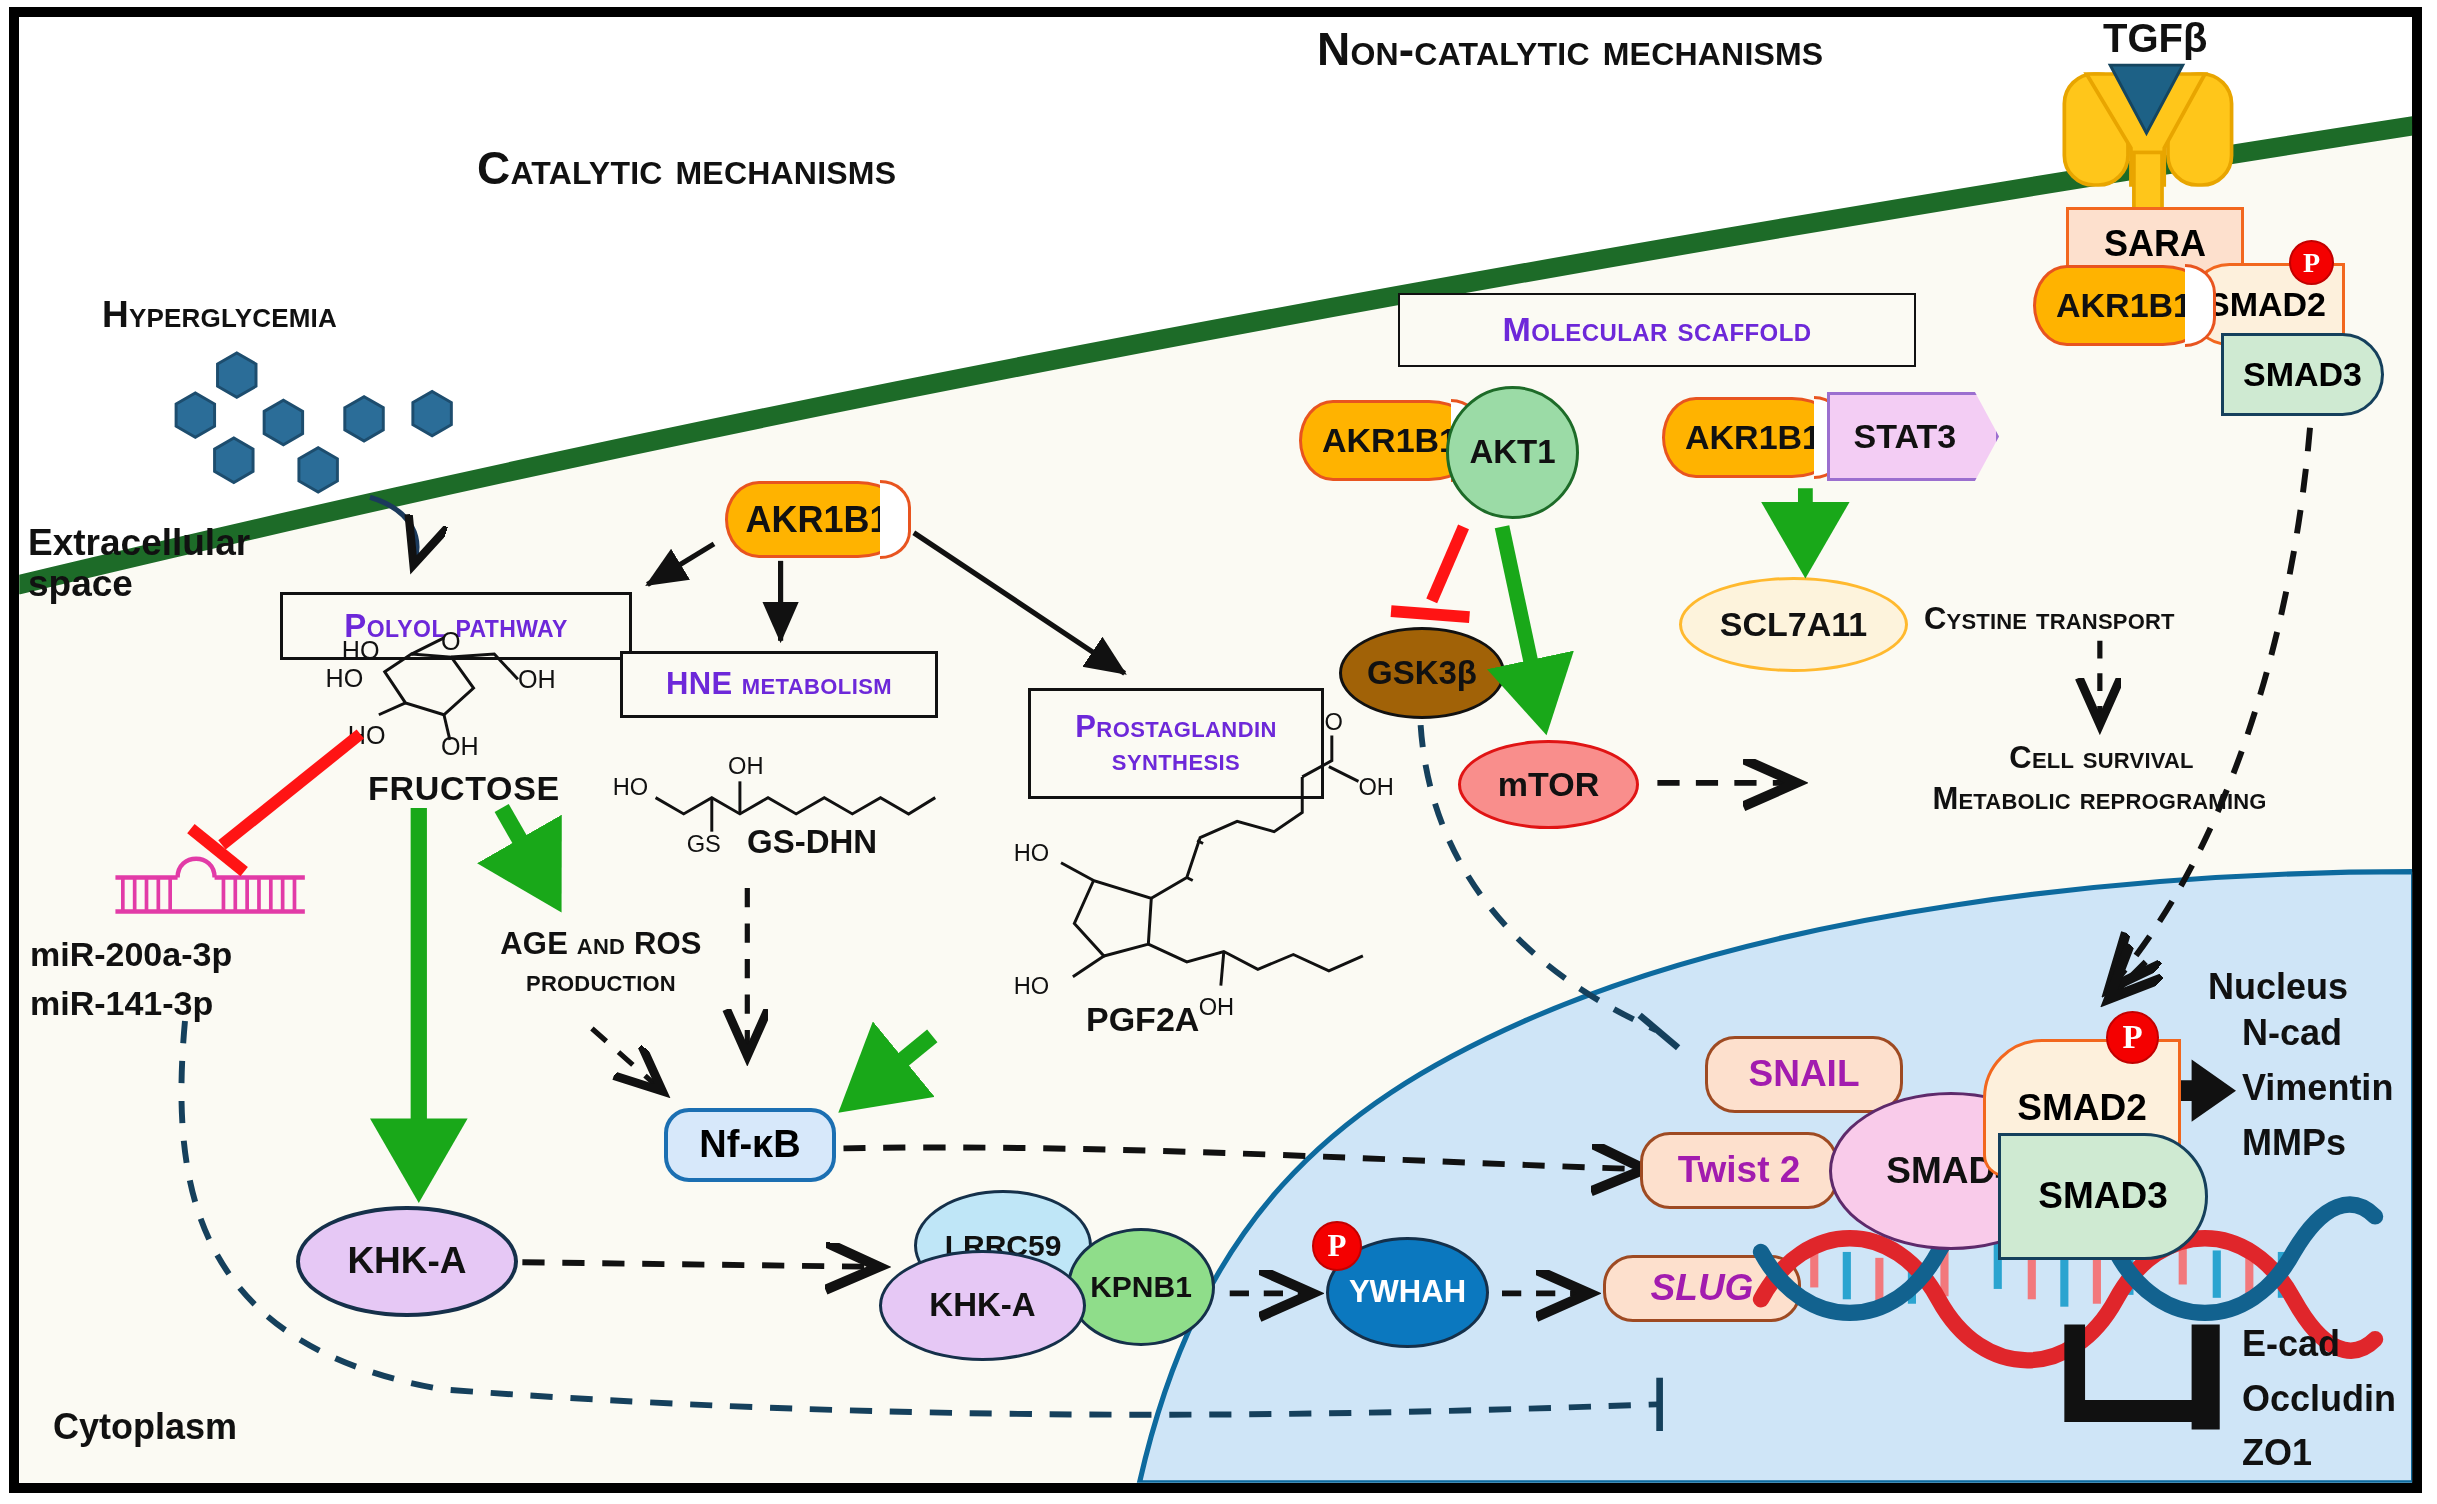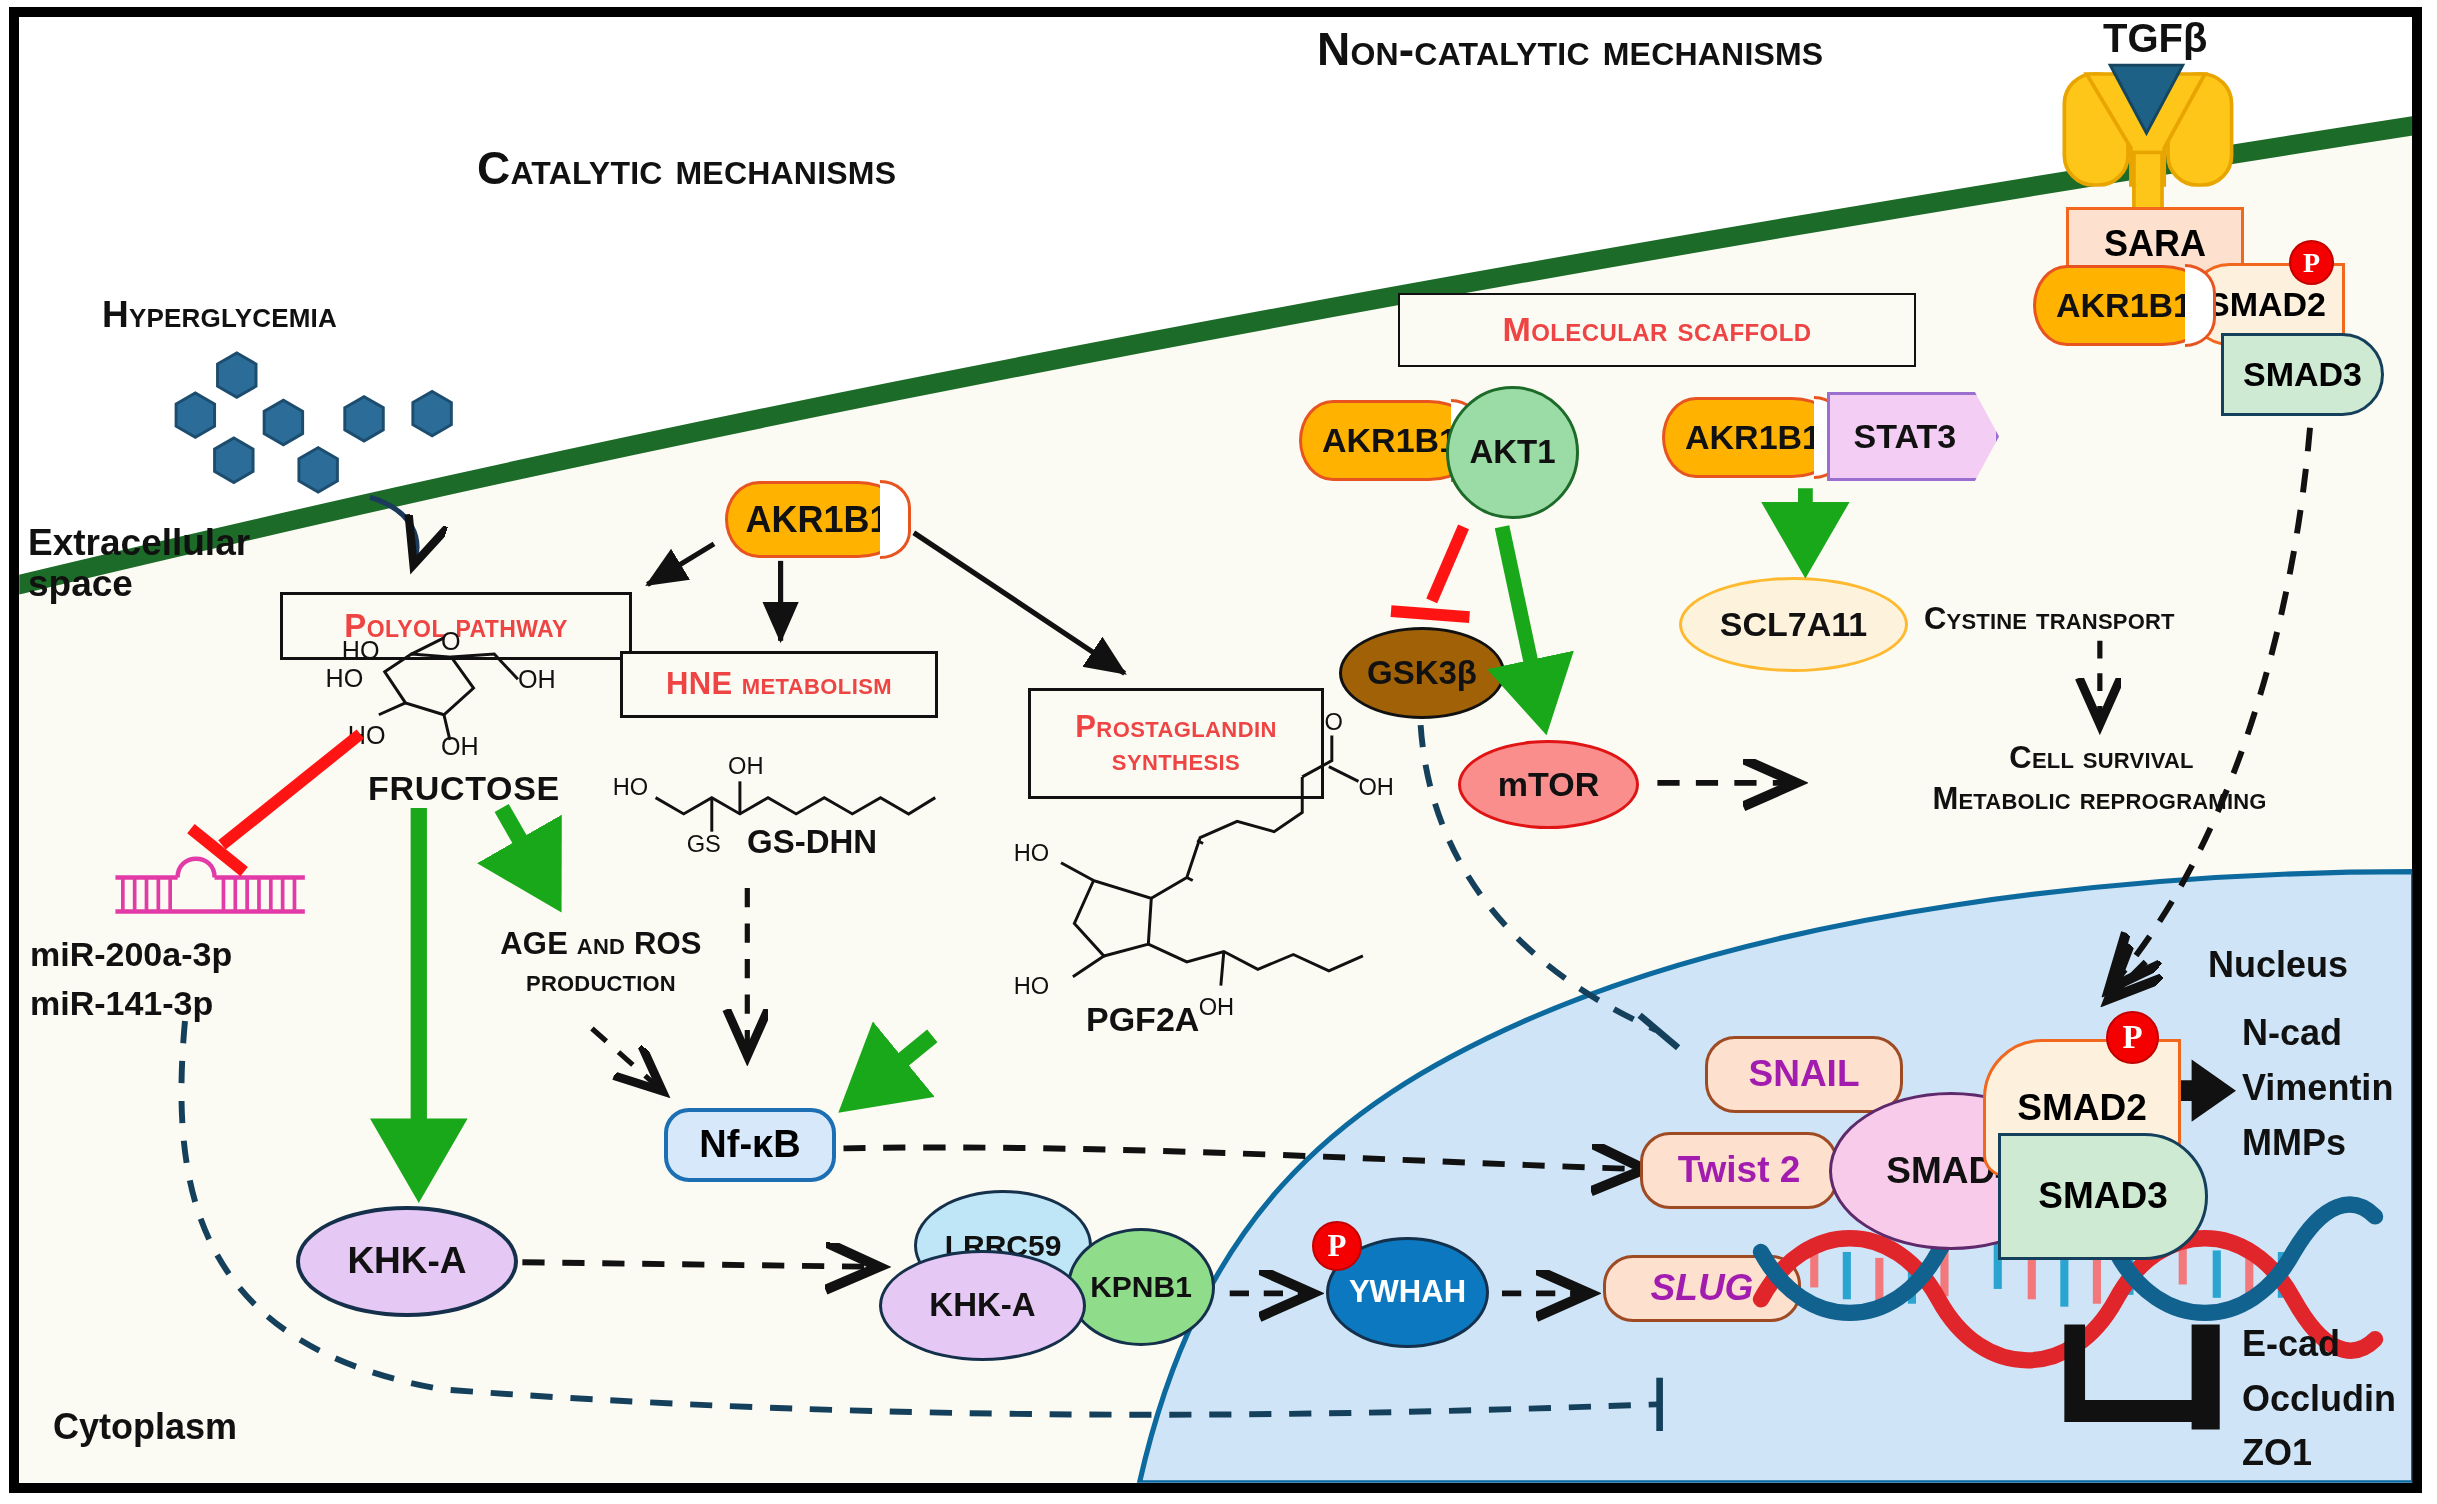--- a/index.html
+++ b/index.html
@@ -18,21 +18,21 @@
   .node{position:absolute;display:flex;align-items:center;justify-content:center;
         text-align:center;line-height:1.05;box-sizing:border-box;}
 
   .title{
     position:absolute;color:#111;font-weight:400;letter-spacing:0.4px;
     white-space:nowrap;
   }
 
   
   .pbox{
-    background:#fbfaf3;border:3px solid #111;color:#ef4444;font-weight:700;
+    background:#fbfaf3;border:3px solid #111;color:#6d28d9;font-weight:700;
     font-variant:small-caps;letter-spacing:0.4px;
   }
   .pbox.thin{border-width:2.2px;}
 
   
   .akr{
     background:#ffb300;border:3.7px solid #e8541f;color:#111;font-weight:800;
     border-radius:34px 52px 52px 34px / 50% 50% 50% 50%;
     box-shadow:inset -12px 0 0 -7.4px #ffd45e;
   }
@@ -100,21 +100,21 @@
       <path d="M3262,1178 C2880,1178 2400,1230 2060,1380 C1800,1495 1620,1650 1540,2004 L3262,2004 Z" fill="#cfe5f7" stroke="#0d6a9e" stroke-width="7"></path>
     </g>
   </svg>
 
   <div class="title sc" style="left:477px;top:141px;font-size:46px;">Catalytic mechanisms</div>
   <div class="title sc" style="left:1317px;top:22px;font-size:46px;">Non-catalytic mechanisms</div>
 
   <div class="txt bold" style="left:28px;top:522px;font-size:37px;line-height:1.12;">Extracellular
 space</div>
   <div class="txt bold" style="left:53px;top:1406px;font-size:36px;">Cytoplasm</div>
-  <div class="txt bold" style="left:2208px;top:944px;font-size:36px;">Nucleus</div>
+  <div class="txt bold" style="left:2208px;top:966px;font-size:36px;">Nucleus</div>
 
   <div class="txt sc" style="left:102px;top:294px;font-size:37px;font-weight:800;">Hyperglycemia</div>
 
   <svg class="layer" viewBox="0 0 3295 2034" width="2438" height="1505">
     <g fill="#2b6d98" stroke="#1d4d6e" stroke-width="4">
       <polygon points="294,492 320,477 346,492 346,522 320,537 294,522"></polygon>
       <polygon points="238,546 264,531 290,546 290,576 264,591 238,576"></polygon>
       <polygon points="357,556 383,541 409,556 409,586 383,601 357,586"></polygon>
       <polygon points="466,551 492,536 518,551 518,581 492,596 466,581"></polygon>
       <polygon points="558,544 584,529 610,544 610,574 584,589 558,574"></polygon>

